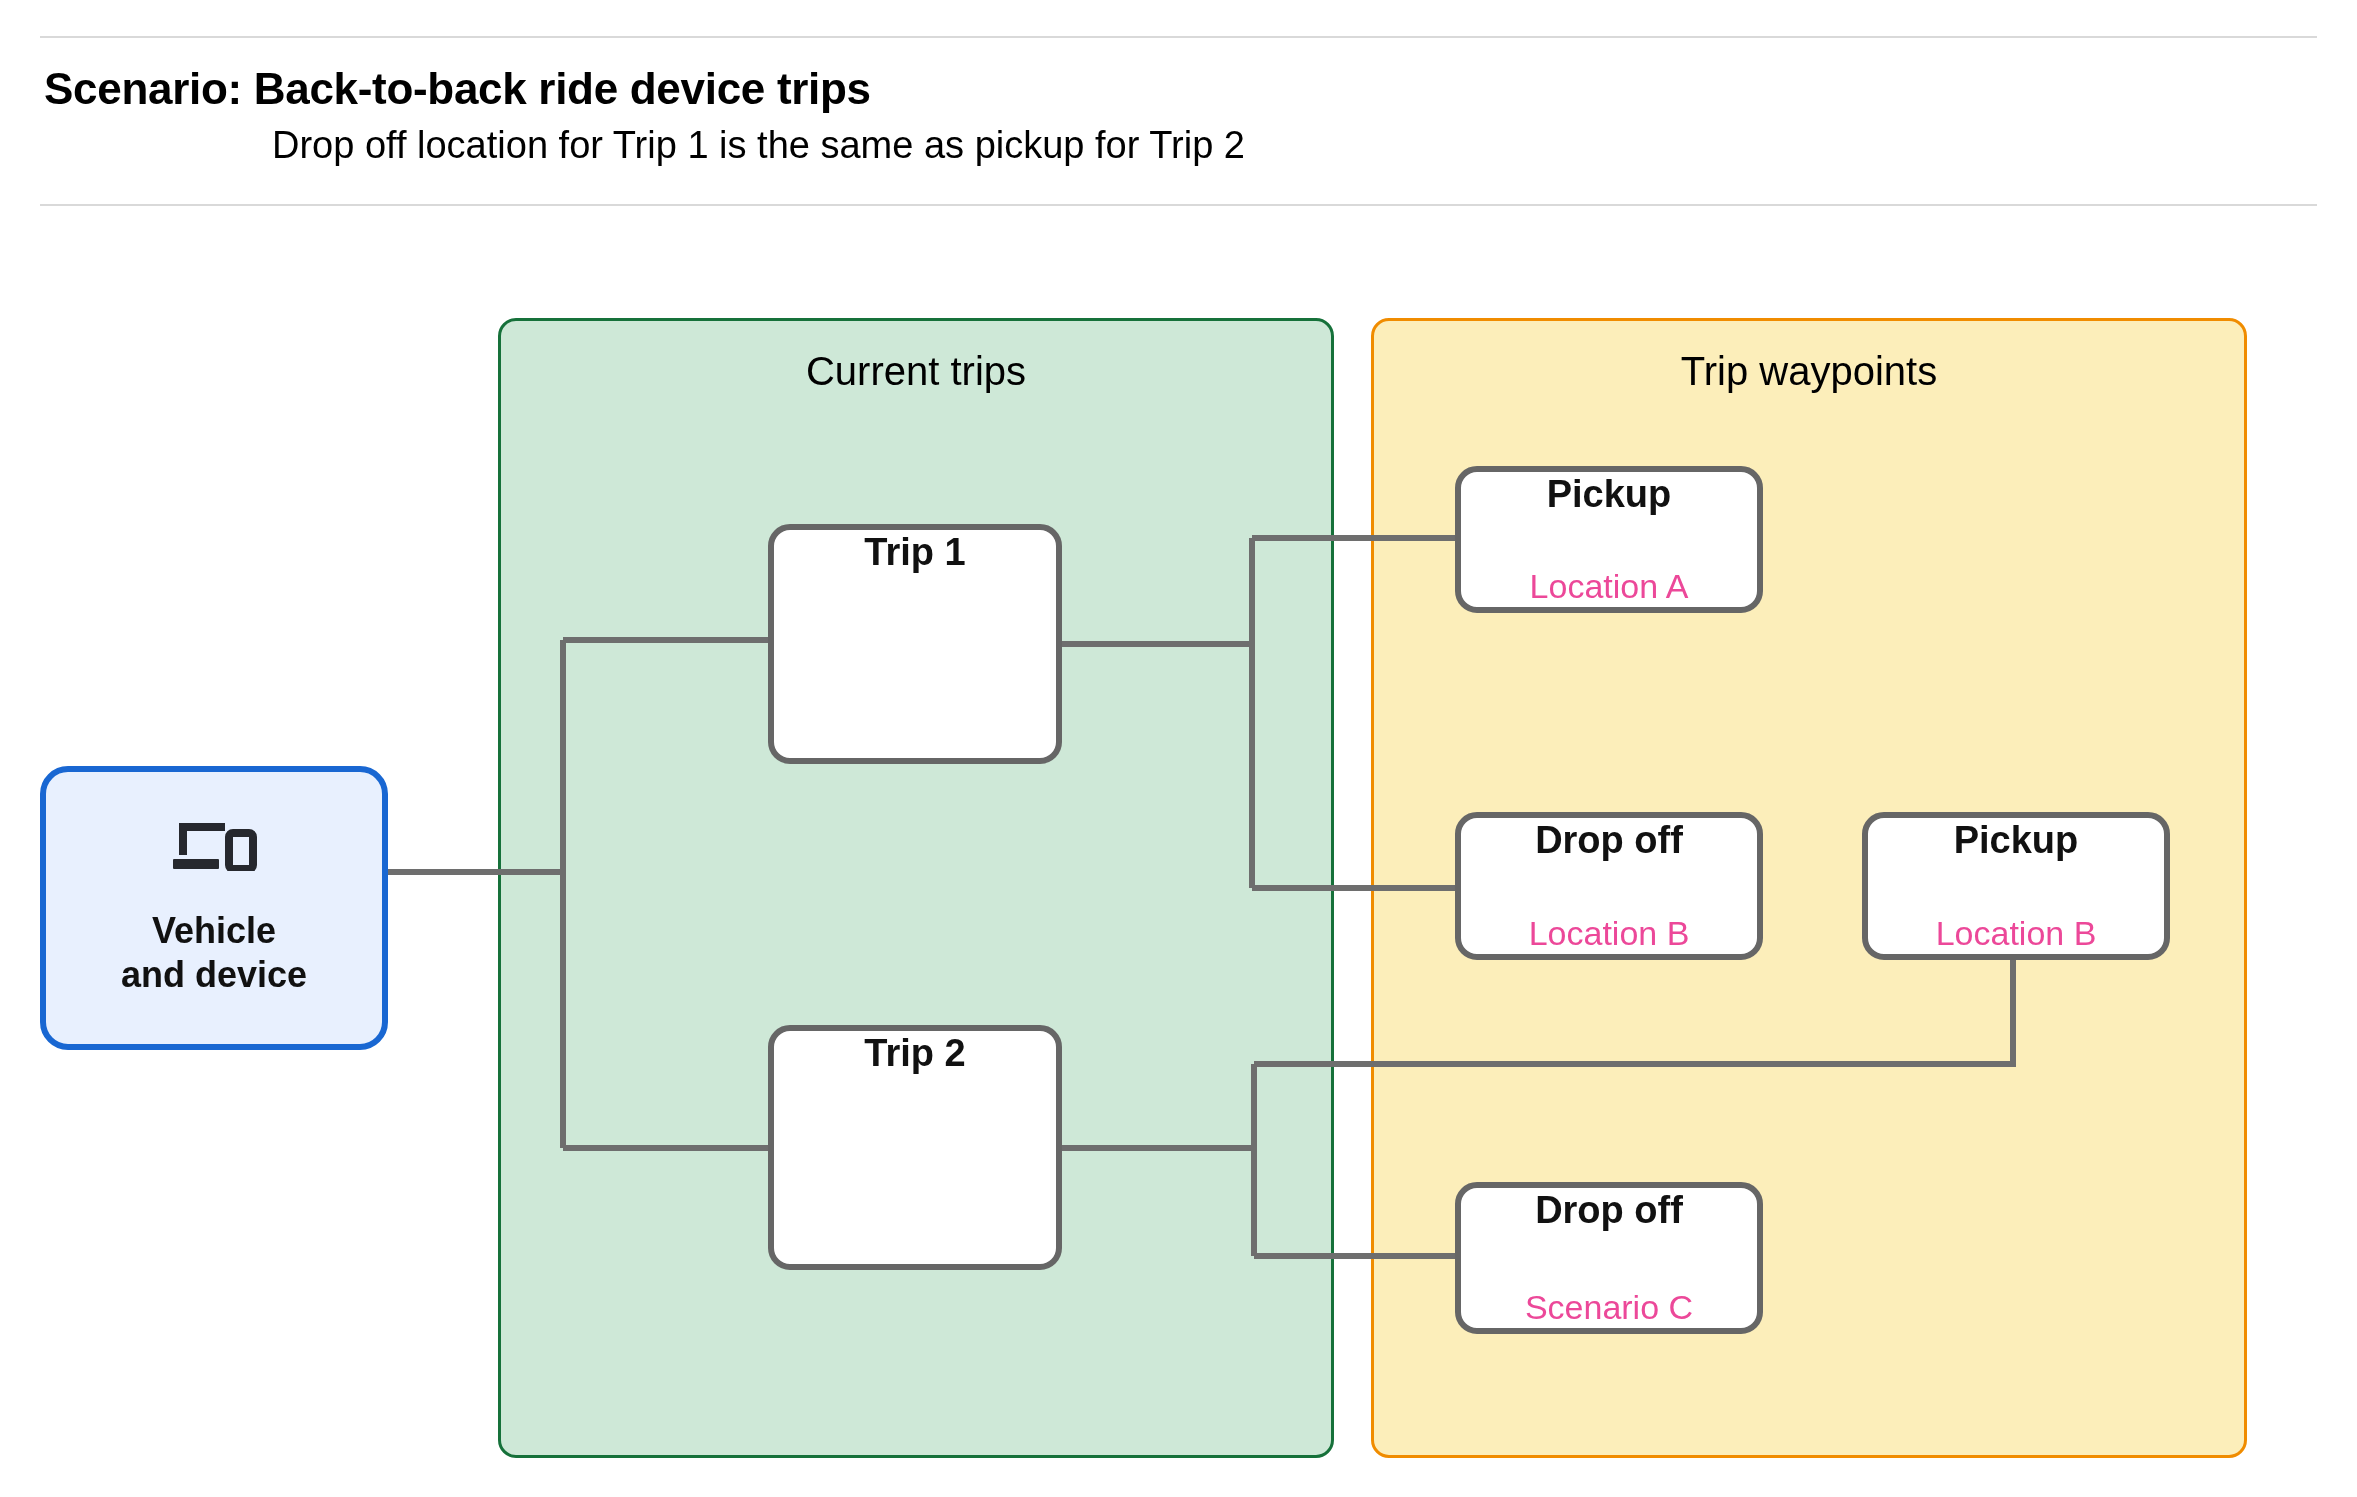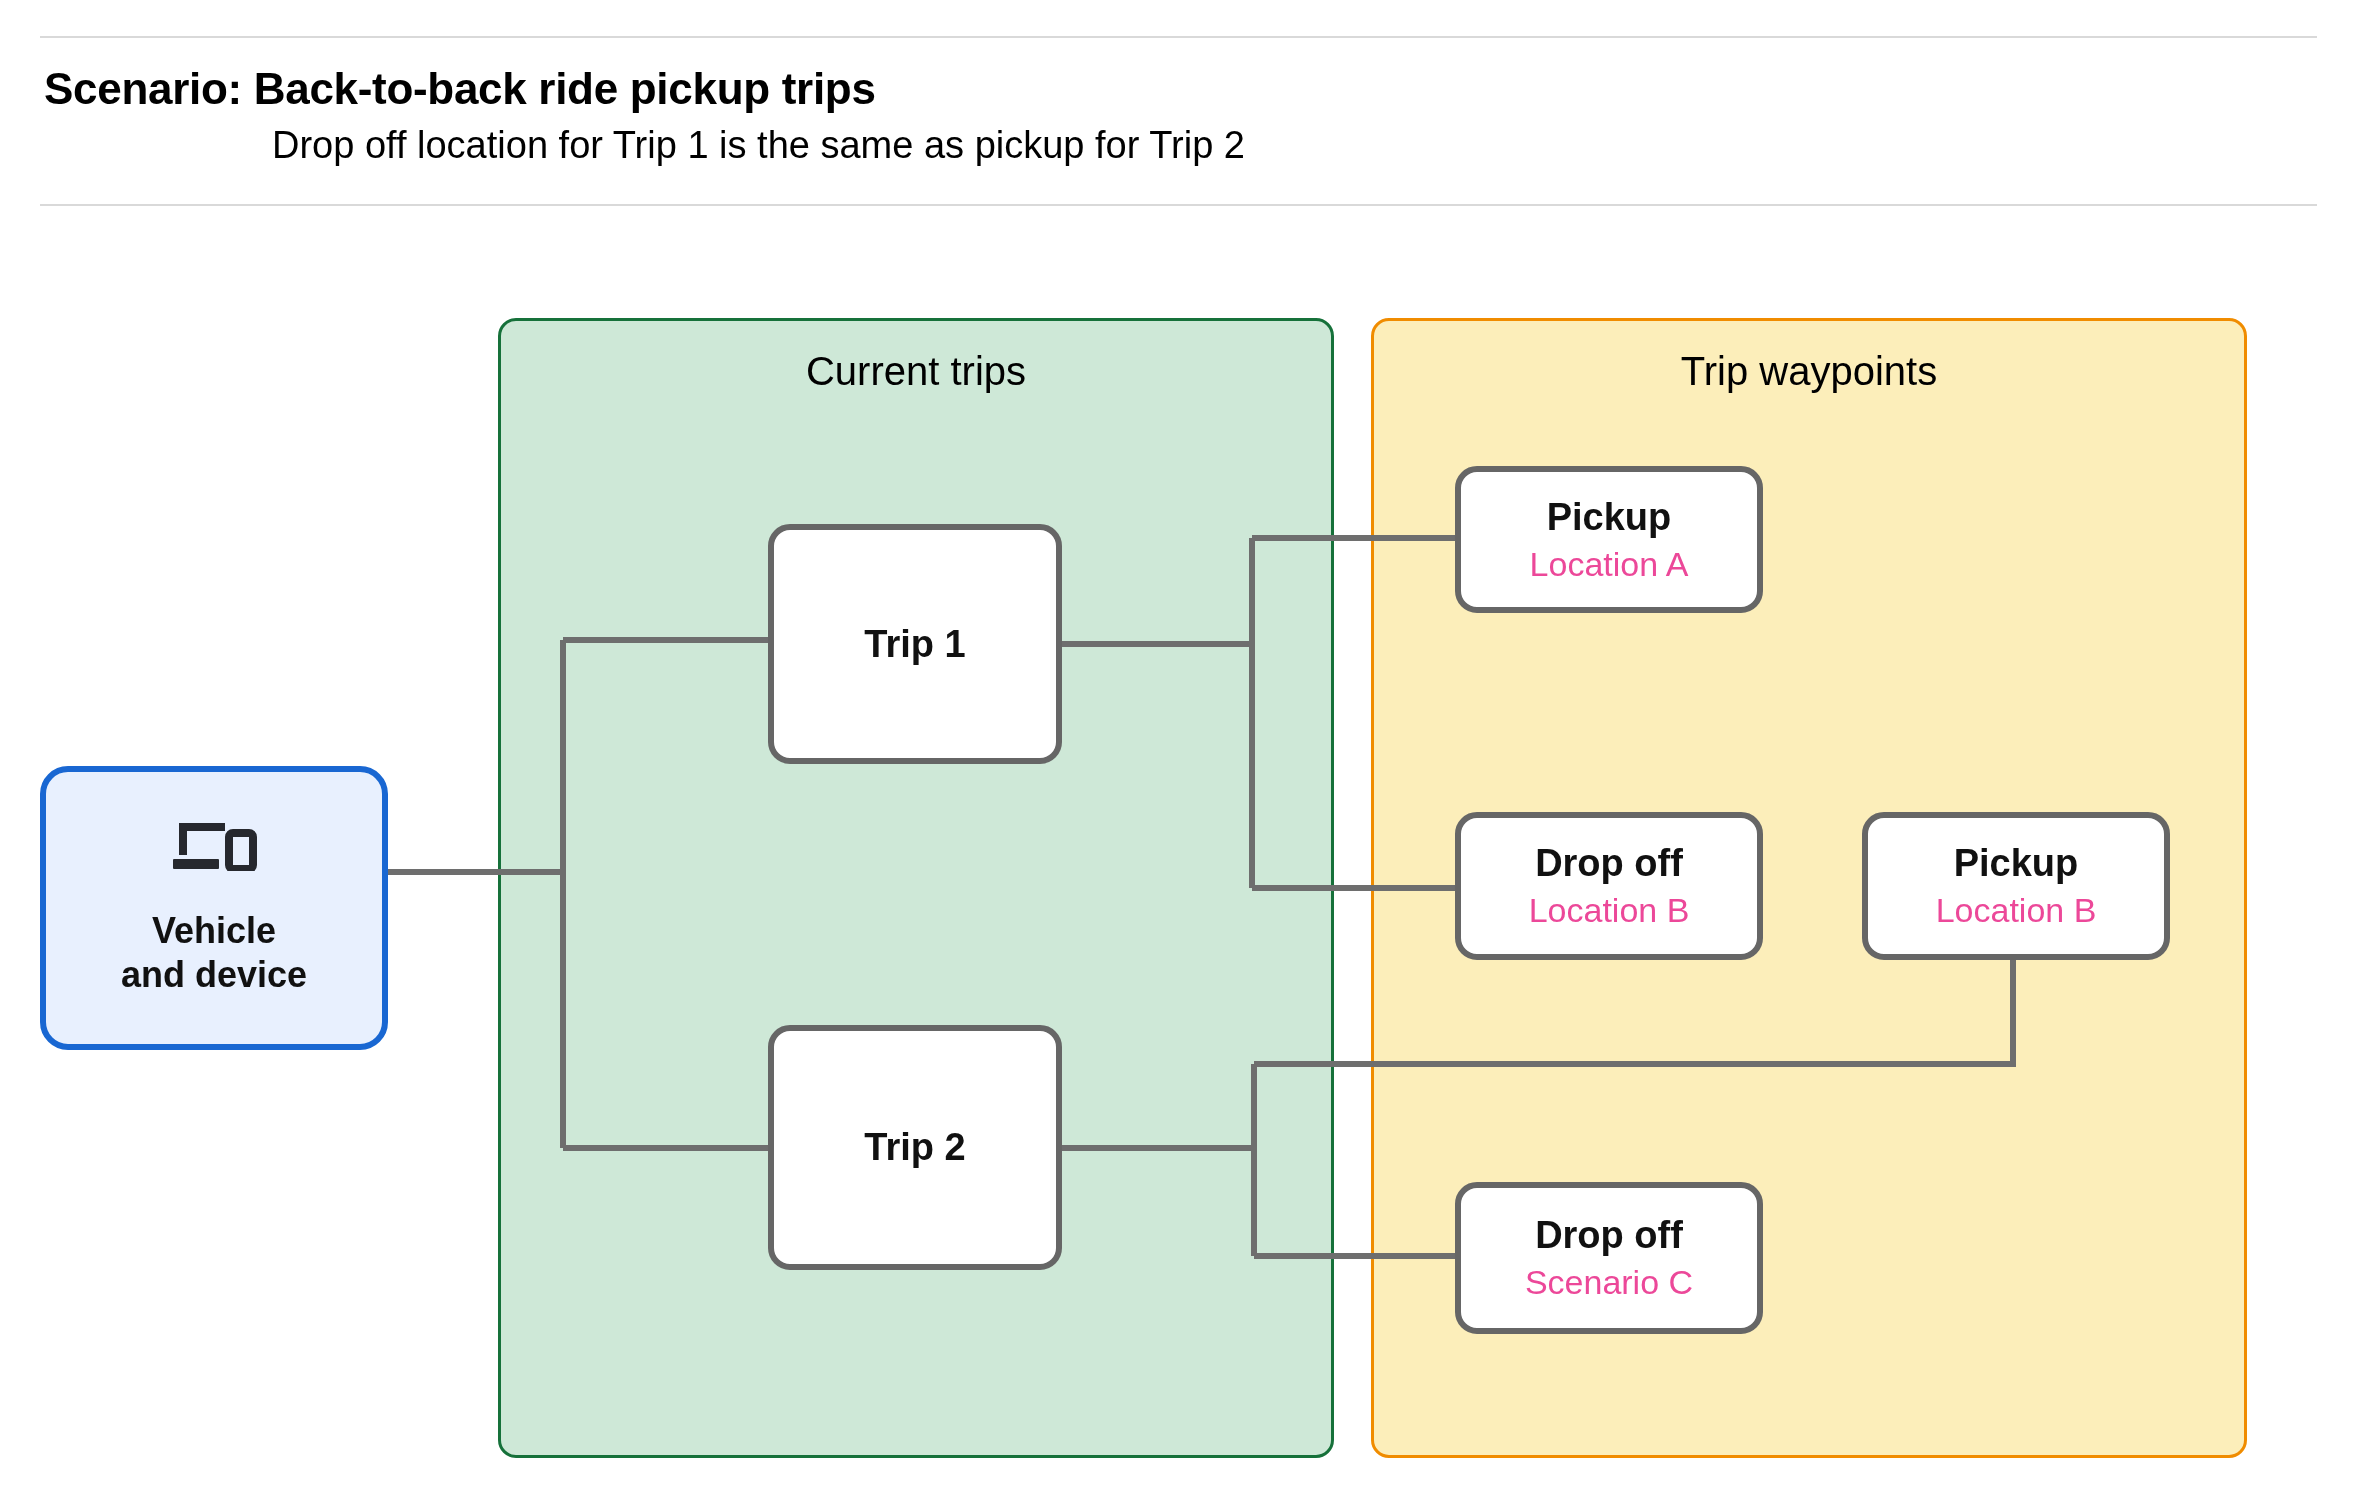--- a/index.html
+++ b/index.html
@@ -106,21 +106,21 @@
   
   .node {
     position: absolute;
     box-sizing: border-box;
     background: #ffffff;
     border: 6px solid #666666;
     border-radius: 22px;
     display: flex;
     flex-direction: column;
     align-items: center;
-    justify-content: center;
+    justify-content: space-between;
     text-align: center;
   }
   .node .node-title {
     font-size: 38px;
     font-weight: 700;
     line-height: 1.18;
     color: #111111;
   }
   .node .node-sub {
     font-size: 34px;
@@ -167,21 +167,21 @@
     color: #111111;
     white-space: pre-line;
   }
 </style>
 </head>
 <body>
 
 <div id="page">
 
   <div class="rule top"></div>
-  <div class="title">Scenario: Back-to-back ride pickup trips</div>
+  <div class="title">Scenario: Back-to-back ride device trips</div>
   <div class="subtitle">Drop off  location for Trip 1 is the same as pickup for Trip 2</div>
   <div class="rule bottom"></div>
 
   <div class="panel" id="panel-waypoints">
     <div class="panel-title">Trip waypoints</div>
   </div>
 
   <div class="panel" id="panel-trips">
     <div class="panel-title">Current trips</div>
   </div>

